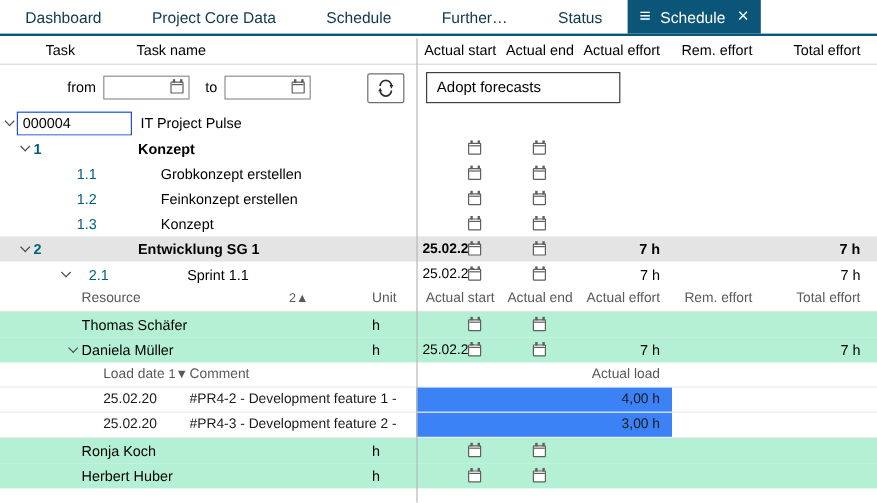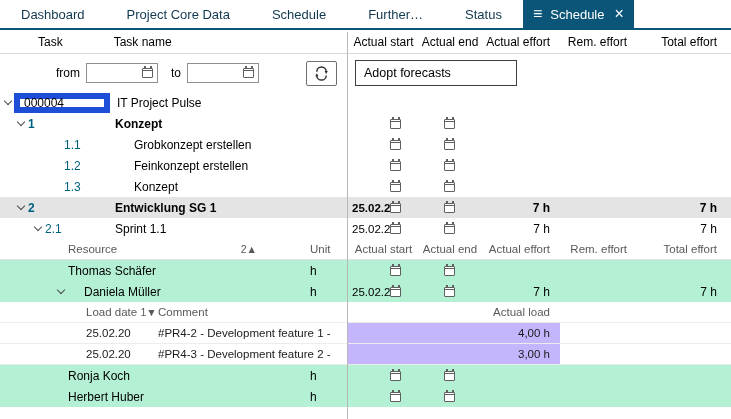--- a/index.html
+++ b/index.html
@@ -49,46 +49,46 @@
   .cal::before { content:""; position:absolute; left:0; right:0; top:1px; height:1px; background:#5f5f5f; }
   .cal::after { content:""; position:absolute; top:-3px; left:1px; width:2px; height:3px; background:#5f5f5f; box-shadow:6px 0 0 #5f5f5f; }
 
   
   .tid { color:#00617f; flex:none; }
   .tid.w87 { width:87px; }
   .tid.w70 { width:70px; }
   .tname { white-space:nowrap; }
   .emph .tid, .emph .tname, .emph .c, .emph .dval { font-weight:bold; }
   .r-root .left { padding-left:2px; }
-  .idbox { width:96px; height:20px; border:6px solid #1d4ed8; background:#fff; display:flex; align-items:center; padding-left:4px; margin-right:7px; flex:none; }
+  .idbox { width:96px; height:20px; border:1px solid #1d4ed8; background:#fff; display:flex; align-items:center; padding-left:4px; margin-right:7px; flex:none; }
   .r-l1 .left { padding-left:14px; }
   .r-l2 .left { padding-left:64px; }
-  .r-l21 .left { padding-left:31px; }
+  .r-l21 .left { padding-left:48px;gap:12px; }
   .row.gray { background:#e4e4e4; }
   .row.green { background:#b4f0d4; }
 
   
   .rhead { color:#595959; font-size:11.5px; border-bottom:1px solid #e3e3e3; }
   .rhead .left { padding-left:68px; }
   .rhead .c.start, .rhead .c.end { justify-content:center; padding:0; }
   .spacer { flex:1; }
   .sortbadge { font-size:10.5px; margin-right:10px; flex:none; cursor:pointer; }
   .unitcol { width:40px; flex:none; padding-left:3px;margin-left:40px; }
-  .r-res .left { padding-left:68px;gap:16px; }
+  .r-res .left { padding-left:68px; }
   .r-res.haschev .left { padding-left:54px; }
   .rname { flex:1; white-space:nowrap; overflow:hidden; }
 
   
   .lhead, .lrow { font-size:11.5px; border-bottom:1px solid #ececec; }
   .lhead { color:#595959; }
   .lhead .left, .lrow .left { padding-left:86px; }
   .ldate { width:72px; flex:none; white-space:nowrap; }
   .lcomment { flex:1; white-space:nowrap; overflow:hidden; }
   .loadspan { width:213px; height:100%; display:flex; align-items:center; justify-content:flex-end; padding-right:10px; flex:none; }
-  .lrow .loadspan { background:#c4b5fd; }
+  .lrow .loadspan { background:#3b82f6; }
   .lrow { color:#1a1a1a; }
 
   
   .vline { position:absolute; left:347px; top:32px; bottom:0; width:1px; background:#b8b8b8; z-index:5; }
 </style>
 </head>
 <body>
 
 <div class="app">
 

